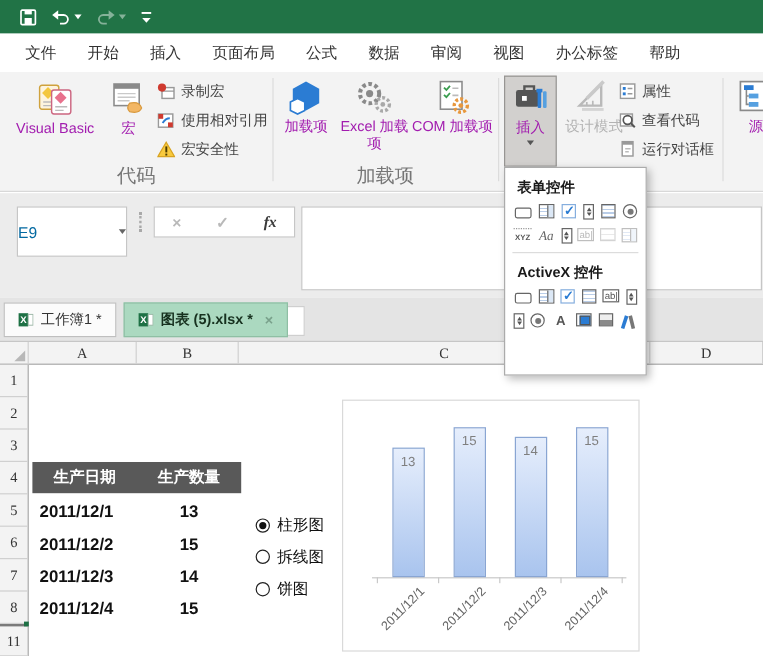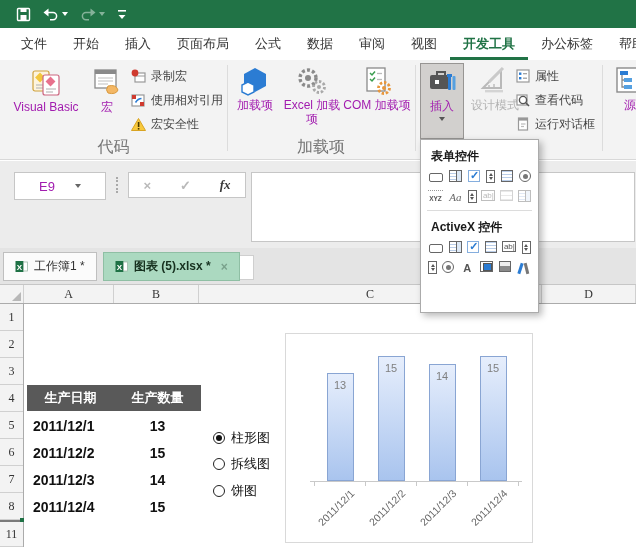--- a/index.html
+++ b/index.html
@@ -27,22 +27,22 @@
   .bigbtn svg{margin:3px 0 3px;flex-shrink:0;}
   .bigbtn.pressed{background:#d2d0ce;border:1px solid #979593;}
   .bigbtn.disabled{color:#b3b3b3;}
   .bcaret{width:0;height:0;border-left:3.5px solid transparent;border-right:3.5px solid transparent;border-top:4px solid #555;margin-top:3px;}
   .smallcol{position:absolute;top:4px;display:flex;flex-direction:column;justify-content:flex-end;}
   .smallbtn{display:flex;align-items:center;gap:5px;font-size:12px;color:#444;height:24px;white-space:nowrap;}
   .grouplabel{position:absolute;bottom:1px;text-align:center;font-size:16px;color:#767676;width:100%;}
 
   
   .formularow{position:absolute;top:161px;left:0;width:636px;height:87px;background:#ececec;}
-  .namebox{position:absolute;left:14px;top:11px;width:92px;height:28px;background:#fff;border:1px solid #c6c6c6;
-           display:flex;align-items:center;padding:0 24px;font-size:13px;color:#a21caf;box-sizing:border-box;}
+  .namebox{position:absolute;left:14px;top:11px;width:92px;height:42px;background:#fff;border:1px solid #c6c6c6;
+           display:flex;align-items:center;padding:0 0;font-size:13px;color:#0369a1;box-sizing:border-box;}
   .namebox .caret2{margin-left:auto;width:0;height:0;border-left:3.5px solid transparent;border-right:3.5px solid transparent;border-top:4px solid #666;}
   .dots{position:absolute;left:116px;top:16px;height:16px;border-left:2px dotted #a9a9a9;}
   .fxbox{position:absolute;left:128px;top:11px;width:118px;height:26px;background:#fff;border:1px solid #c6c6c6;
          display:flex;align-items:center;justify-content:space-around;box-sizing:border-box;font-size:13px;}
   .fx-x,.fx-c{color:#b9b9b9;font-weight:bold;}
   .fx-f{color:#3a3a3a;font-style:italic;font-family:"Liberation Serif",serif;font-weight:bold;}
   .fmlinput{position:absolute;left:251px;top:11px;width:384px;height:70px;background:#fff;border:1px solid #c6c6c6;box-sizing:border-box;}
 
   
   .tabbar{position:absolute;top:248px;left:0;width:636px;height:37px;background:#e4e4e4;border-bottom:1px solid #c6c6c6;box-sizing:border-box;}
@@ -151,21 +151,20 @@
 
   <div class="menubar">
       <div class="mtab">文件</div>
       <div class="mtab">开始</div>
       <div class="mtab">插入</div>
       <div class="mtab">页面布局</div>
       <div class="mtab">公式</div>
       <div class="mtab">数据</div>
       <div class="mtab">审阅</div>
       <div class="mtab">视图</div>
-      <div class="mtab active">开发工具</div>
       <div class="mtab">办公标签</div>
       <div class="mtab">帮助</div>
     </div>
 
   <div class="ribbon">
 
     <div class="bigbtn" style="left:6px;width:80px;">
       <svg width="32" height="32" viewBox="0 0 32 32">
         <rect x="3" y="5" width="16" height="20" rx="2" fill="#fdf4de" stroke="#cfa23d" stroke-width="1.2"></rect>
         <rect x="6.5" y="8" width="7" height="7" fill="#f3c73e" transform="rotate(45 10 11.5)"></rect>

